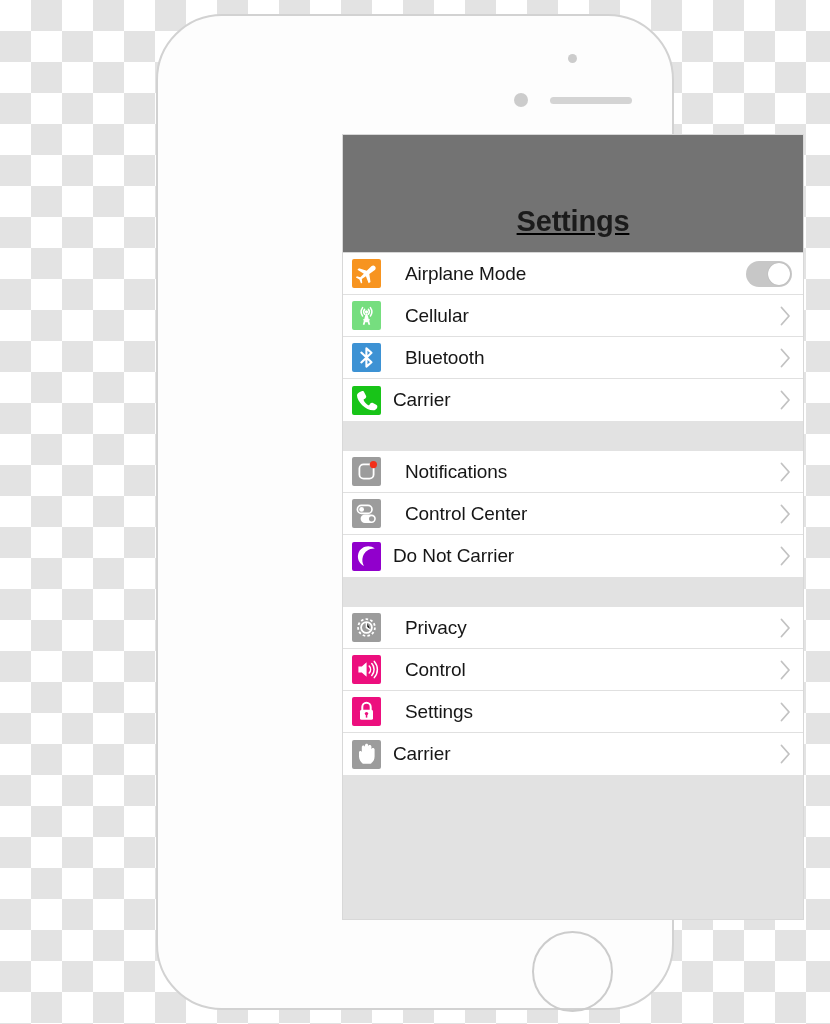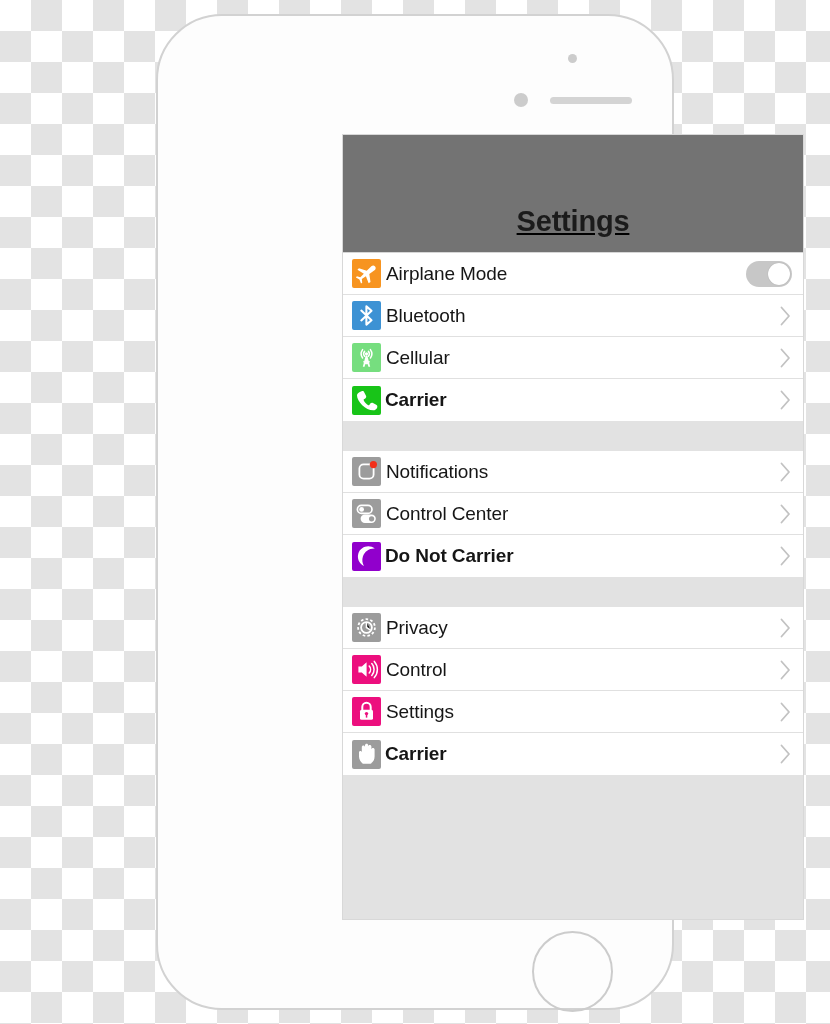--- a/index.html
+++ b/index.html
@@ -127,27 +127,27 @@
     width: 29px;
     height: 29px;
     flex: 0 0 29px;
     position: relative;
     border-radius: 2px;
     overflow: hidden;
   }
   .row-icon svg { display: block; }
 
   .row-label {
-    margin-left: 5px;
+    margin-left: 24px;
     font-size: 19px;
     color: #161616;
     letter-spacing: -0.1px;
     white-space: nowrap;
   }
-  .row-label.indented { margin-left: 4px; font-weight: bold; }
+  .row-label.indented { margin-left: 12px; }
 
   .chevron {
     position: absolute;
     right: 12px;
     top: 50%;
     transform: translateY(-50%);
     width: 11px;
     height: 20px;
   }
   .chevron svg { display: block; }
@@ -195,34 +195,20 @@
           <div class="row">
             <span class="row-icon">
               <svg width="29" height="29" viewBox="0 0 29 29">
                 <rect width="29" height="29" fill="#f79420"></rect>
                 <path fill="#fff" d="M23.2 12.1 16.4 12.6 12.1 5.6 9.9 5.9 12.3 13.0 7.3 13.4 5.3 10.5 3.9 10.7 5.2 14.6 3.9 18.6 5.3 18.8 7.3 15.8 12.3 16.2 9.9 23.3 12.1 23.6 16.4 16.6 23.2 17.1 C24.6 17.1 25.6 16.0 25.6 14.6 C25.6 13.2 24.6 12.1 23.2 12.1 Z" transform="rotate(-40 14.5 14.5)"></path>
               </svg>
             </span>
             <span class="row-label">Airplane Mode</span>
             <span class="toggle">
               <span class="knob"></span>
-            </span>
-          </div>
-          <div class="row">
-            <span class="row-icon">
-              <svg width="29" height="29" viewBox="0 0 29 29">
-                <rect width="29" height="29" fill="#3d92d4"></rect>
-                <path fill="none" stroke="#fff" stroke-width="2.1" stroke-linejoin="round" stroke-linecap="round" d="M9.3 9.6 L19.5 19.2 L14.4 23.6 L14.4 5.4 L19.5 9.8 L9.3 19.4"></path>
-              </svg>
-            </span>
-            <span class="row-label">Bluetooth</span>
-            <span class="chevron">
-              <svg width="11" height="20" viewBox="0 0 11 20">
-                <path fill="none" stroke="#c2c2c2" stroke-width="1.8" stroke-linecap="round" stroke-linejoin="round" d="M1.5 1.5 L9.0 10 L1.5 18.5"></path>
-              </svg>
             </span>
           </div>
           <div class="row">
             <span class="row-icon">
               <svg width="29" height="29" viewBox="0 0 29 29">
                 <rect width="29" height="29" fill="#76de7f"></rect>
                 <g fill="none" stroke="#fff" stroke-width="1.5" stroke-linecap="round">
                   <path d="M10.6 6.6 A7.2 7.2 0 0 0 10.6 15.0"></path>
                   <path d="M18.4 6.6 A7.2 7.2 0 0 1 18.4 15.0"></path>
                   <path d="M12.6 8.3 A4.0 4.0 0 0 0 12.6 13.3"></path>
@@ -236,20 +222,34 @@
             <span class="row-label">Cellular</span>
             <span class="chevron">
               <svg width="11" height="20" viewBox="0 0 11 20">
                 <path fill="none" stroke="#c2c2c2" stroke-width="1.8" stroke-linecap="round" stroke-linejoin="round" d="M1.5 1.5 L9.0 10 L1.5 18.5"></path>
               </svg>
             </span>
           </div>
           <div class="row">
             <span class="row-icon">
               <svg width="29" height="29" viewBox="0 0 29 29">
+                <rect width="29" height="29" fill="#3d92d4"></rect>
+                <path fill="none" stroke="#fff" stroke-width="2.1" stroke-linejoin="round" stroke-linecap="round" d="M9.3 9.6 L19.5 19.2 L14.4 23.6 L14.4 5.4 L19.5 9.8 L9.3 19.4"></path>
+              </svg>
+            </span>
+            <span class="row-label">Bluetooth</span>
+            <span class="chevron">
+              <svg width="11" height="20" viewBox="0 0 11 20">
+                <path fill="none" stroke="#c2c2c2" stroke-width="1.8" stroke-linecap="round" stroke-linejoin="round" d="M1.5 1.5 L9.0 10 L1.5 18.5"></path>
+              </svg>
+            </span>
+          </div>
+          <div class="row">
+            <span class="row-icon">
+              <svg width="29" height="29" viewBox="0 0 29 29">
                 <rect width="29" height="29" fill="#18c418"></rect>
                 <path fill="#fff" d="M9.6 5.3 c1.2 -0.5 2.2 0.1 2.7 1.1 l1.7 3.4 c0.5 1.0 0.2 2.0 -0.7 2.6 l-1.4 0.9 c-0.3 0.2 -0.4 0.6 -0.2 1.0 c0.8 1.9 2.6 3.8 4.6 4.9 c0.4 0.2 0.8 0.1 1.0 -0.2 l1.0 -1.4 c0.6 -0.9 1.7 -1.1 2.7 -0.6 l3.2 1.7 c1.0 0.5 1.4 1.6 1.0 2.7 c-0.6 1.7 -2.2 2.9 -3.9 2.9 C13.6 24.3 5.0 15.4 5.0 9.4 C5.0 7.6 7.0 6.3 9.6 5.3 Z"></path>
               </svg>
             </span>
             <span class="row-label indented">Carrier</span>
             <span class="chevron">
               <svg width="11" height="20" viewBox="0 0 11 20">
                 <path fill="none" stroke="#c2c2c2" stroke-width="1.8" stroke-linecap="round" stroke-linejoin="round" d="M1.5 1.5 L9.0 10 L1.5 18.5"></path>
               </svg>
             </span>

